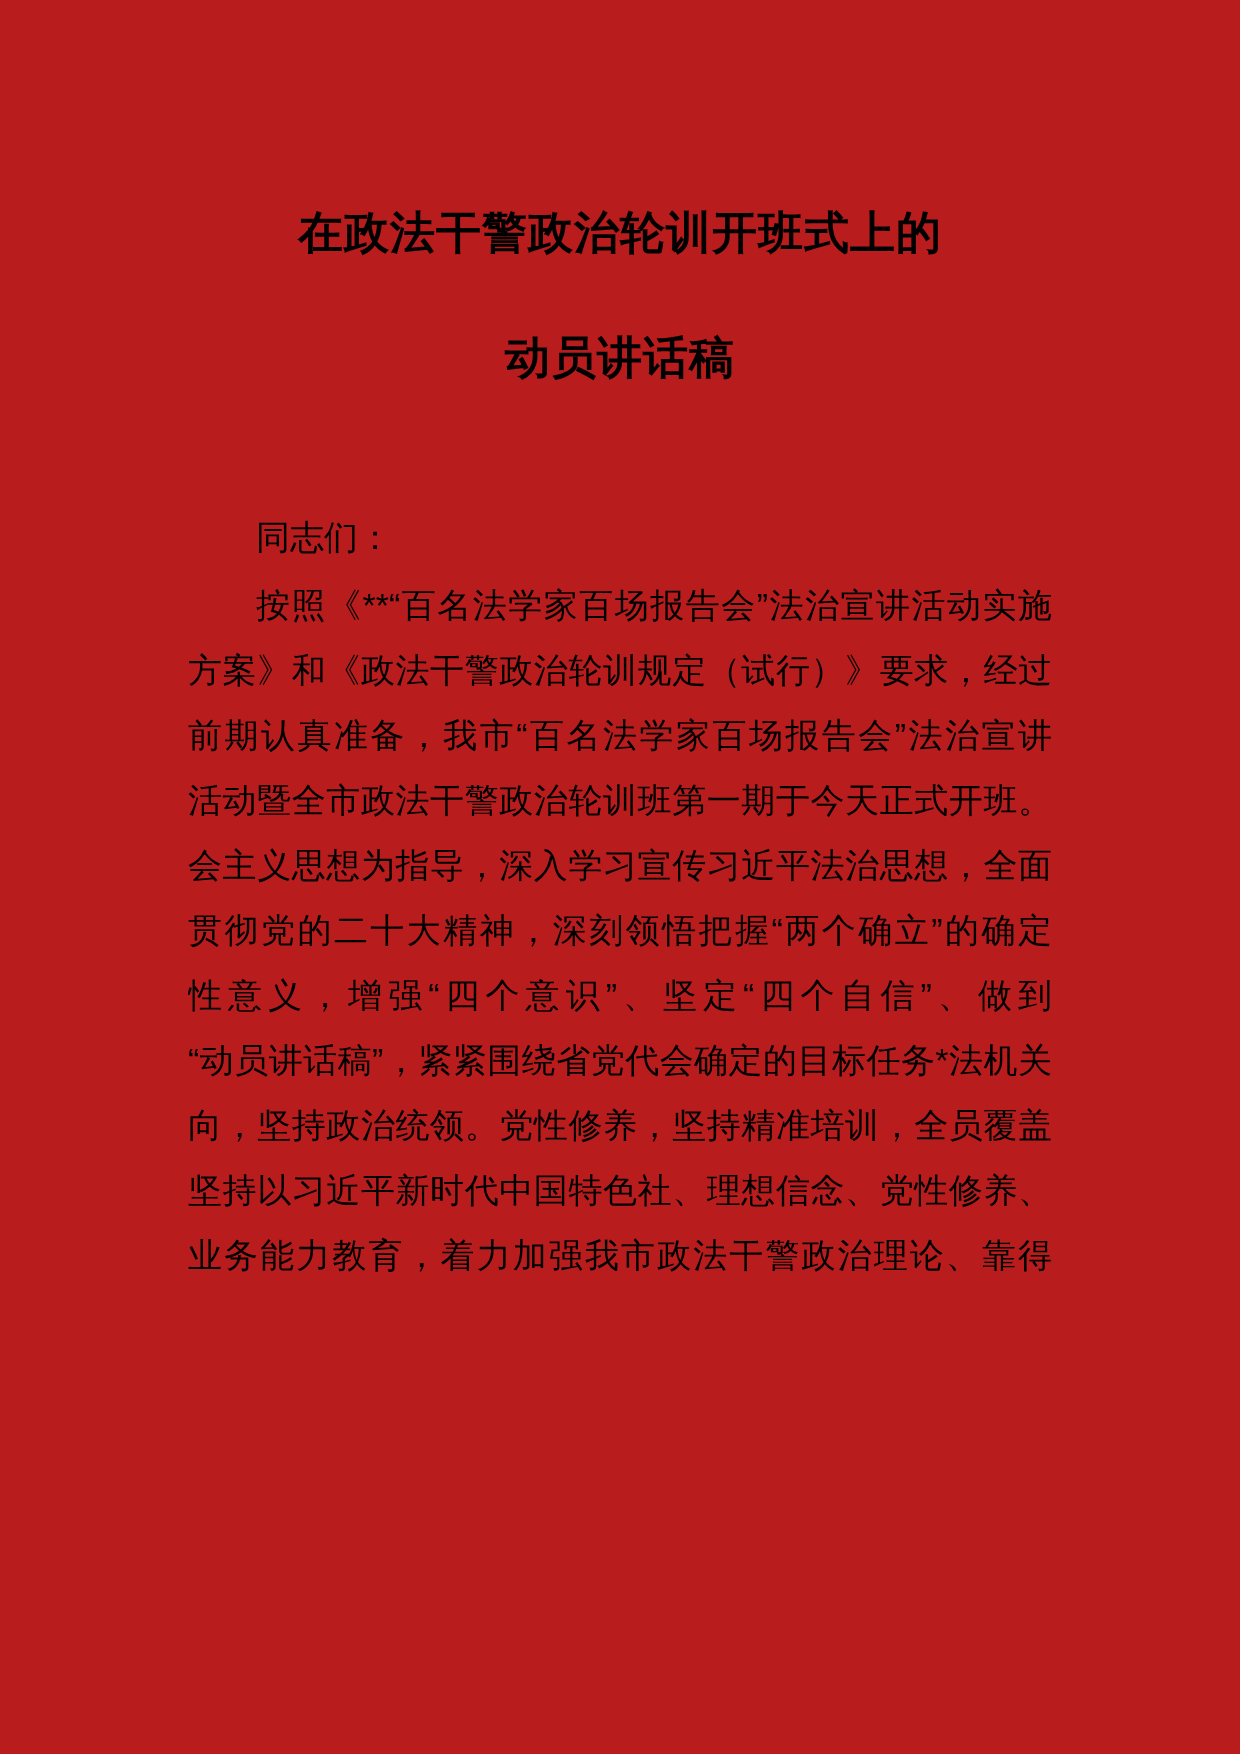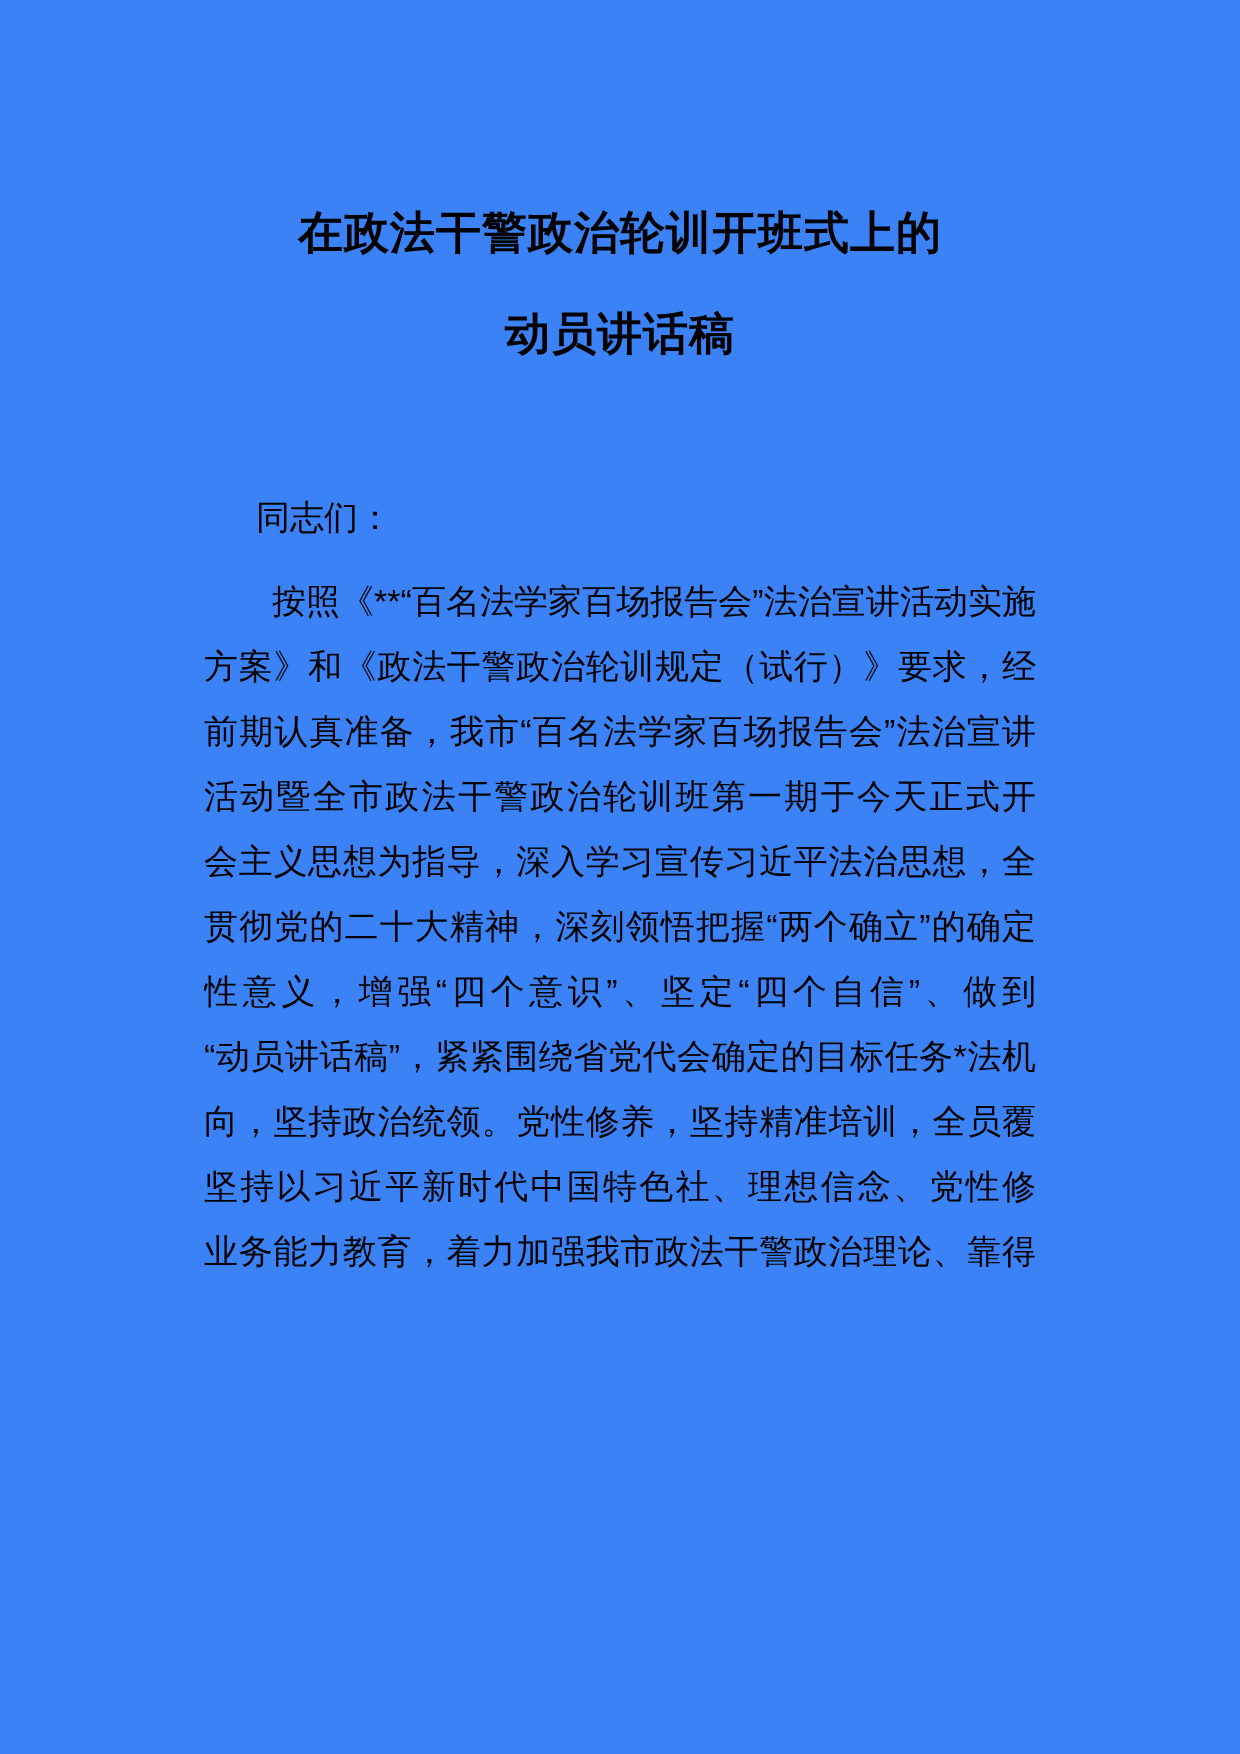--- a/index.html
+++ b/index.html
@@ -4,54 +4,53 @@
 <style>
   html, body {
     margin: 0;
     padding: 0;
     background: #ffffff;
   }
   .page {
     position: relative;
     width: 1240px;
     height: 1754px;
-    background: #3b82f6;
+    background: #b91c1c;
     color: #000000;
     overflow: hidden;
     font-family: "Liberation Sans", sans-serif;
   }
   .content {
     padding: 0 188px;
   }
   .doc-title {
     margin: 0;
     text-align: center;
     font-size: 45px;
     line-height: 45px;
     font-weight: bold;
     letter-spacing: 1px;
     white-space: nowrap;
   }
   .doc-title.first {
     padding-top: 210px;
   }
   .doc-title.second {
-    margin-top: 60px;
-    font-family: Liberation Mono, monospace;
+    margin-top: 80px;
   }
   .salutation {
     margin: 128px 0 0 0;
     font-size: 34px;
     line-height: 65px;
     font-weight: normal;
     text-indent: 68px;
     font-family: Liberation Mono, monospace;
   }
   .paragraph {
-    margin: 16px;
+    margin: 0;
   }
   .body-line {
     font-size: 34px;
     line-height: 65px;
     font-weight: normal;
     text-align: justify;
     text-align-last: justify;
     height: 65px;
     overflow: hidden;
   }

